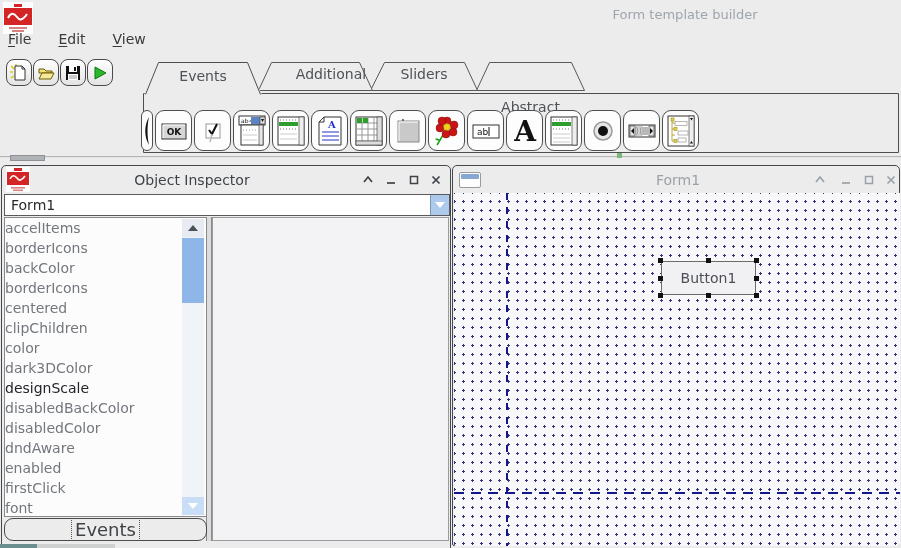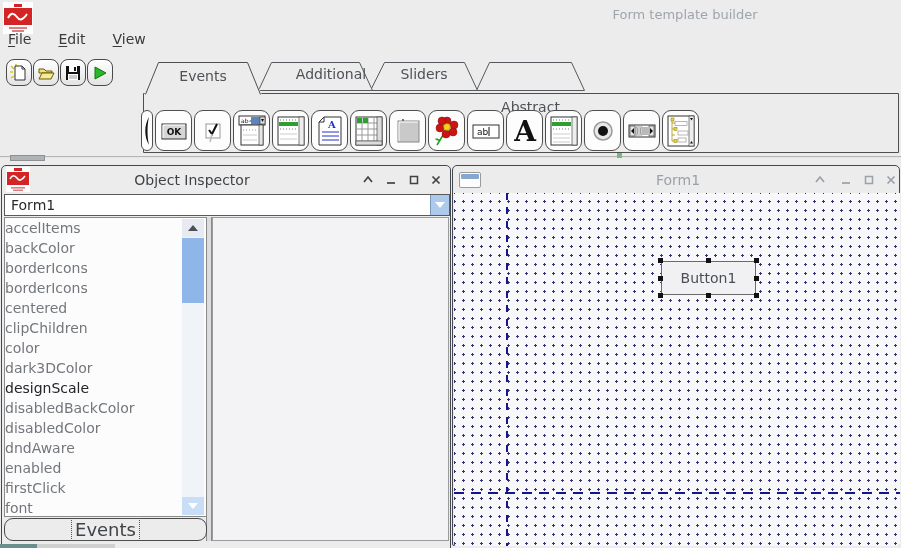--- a/index.html
+++ b/index.html
@@ -377,22 +377,22 @@
       <span class="combo-text">Form1</span>
       <div class="combo-btn">
         <svg width="14" height="12" viewBox="0 0 14 12">
             <polygon points="2,3 12,3 7,9" fill="#ffffff"></polygon>
           </svg>
       </div>
     </div>
 
     <div class="prop-panel">
       <div class="prop-row">accelItems</div>
+      <div class="prop-row">borderIcons</div>
       <div class="prop-row">backColor</div>
-      <div class="prop-row">borderIcons</div>
       <div class="prop-row">borderIcons</div>
       <div class="prop-row">centered</div>
       <div class="prop-row">clipChildren</div>
       <div class="prop-row">color</div>
       <div class="prop-row">dark3DColor</div>
       <div class="prop-row selected">designScale</div>
       <div class="prop-row">disabledBackColor</div>
       <div class="prop-row">disabledColor</div>
       <div class="prop-row">dndAware</div>
       <div class="prop-row">enabled</div>

